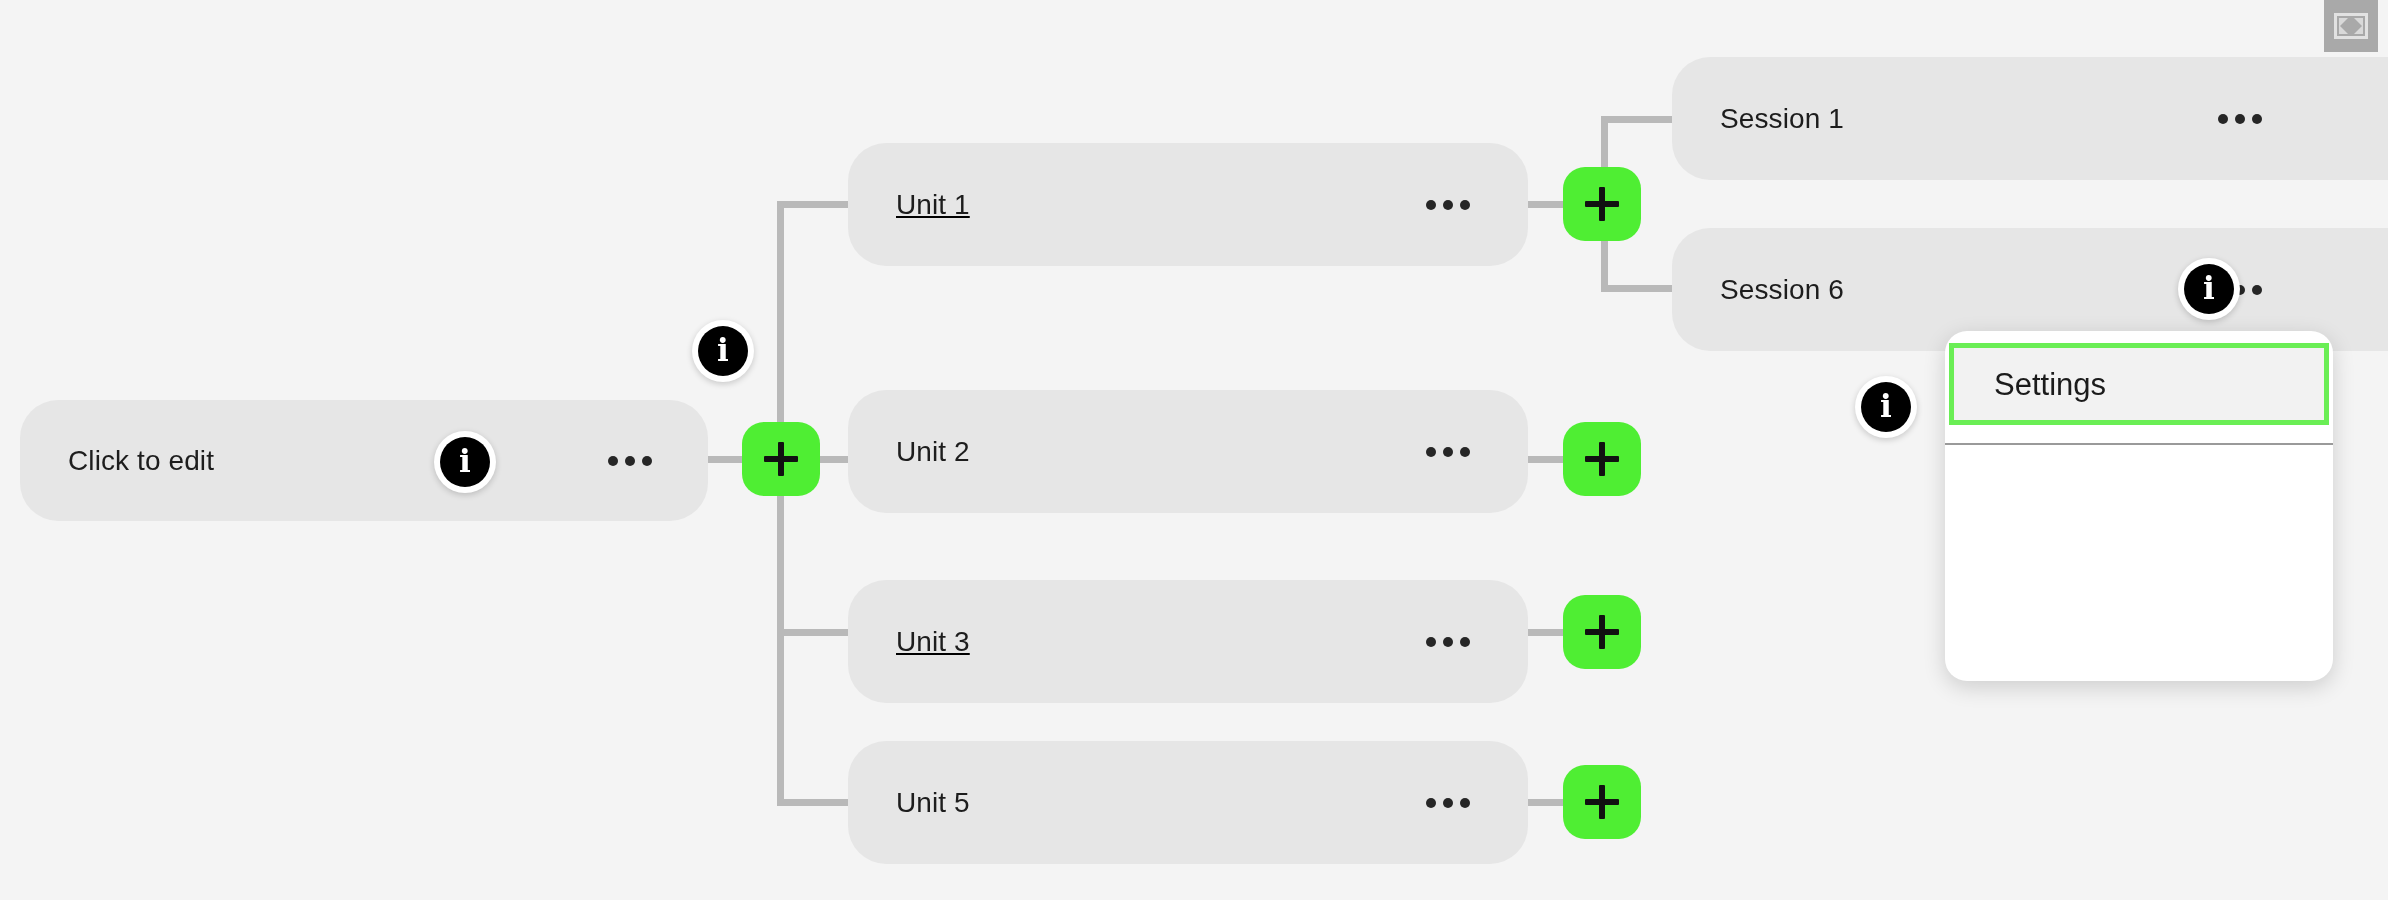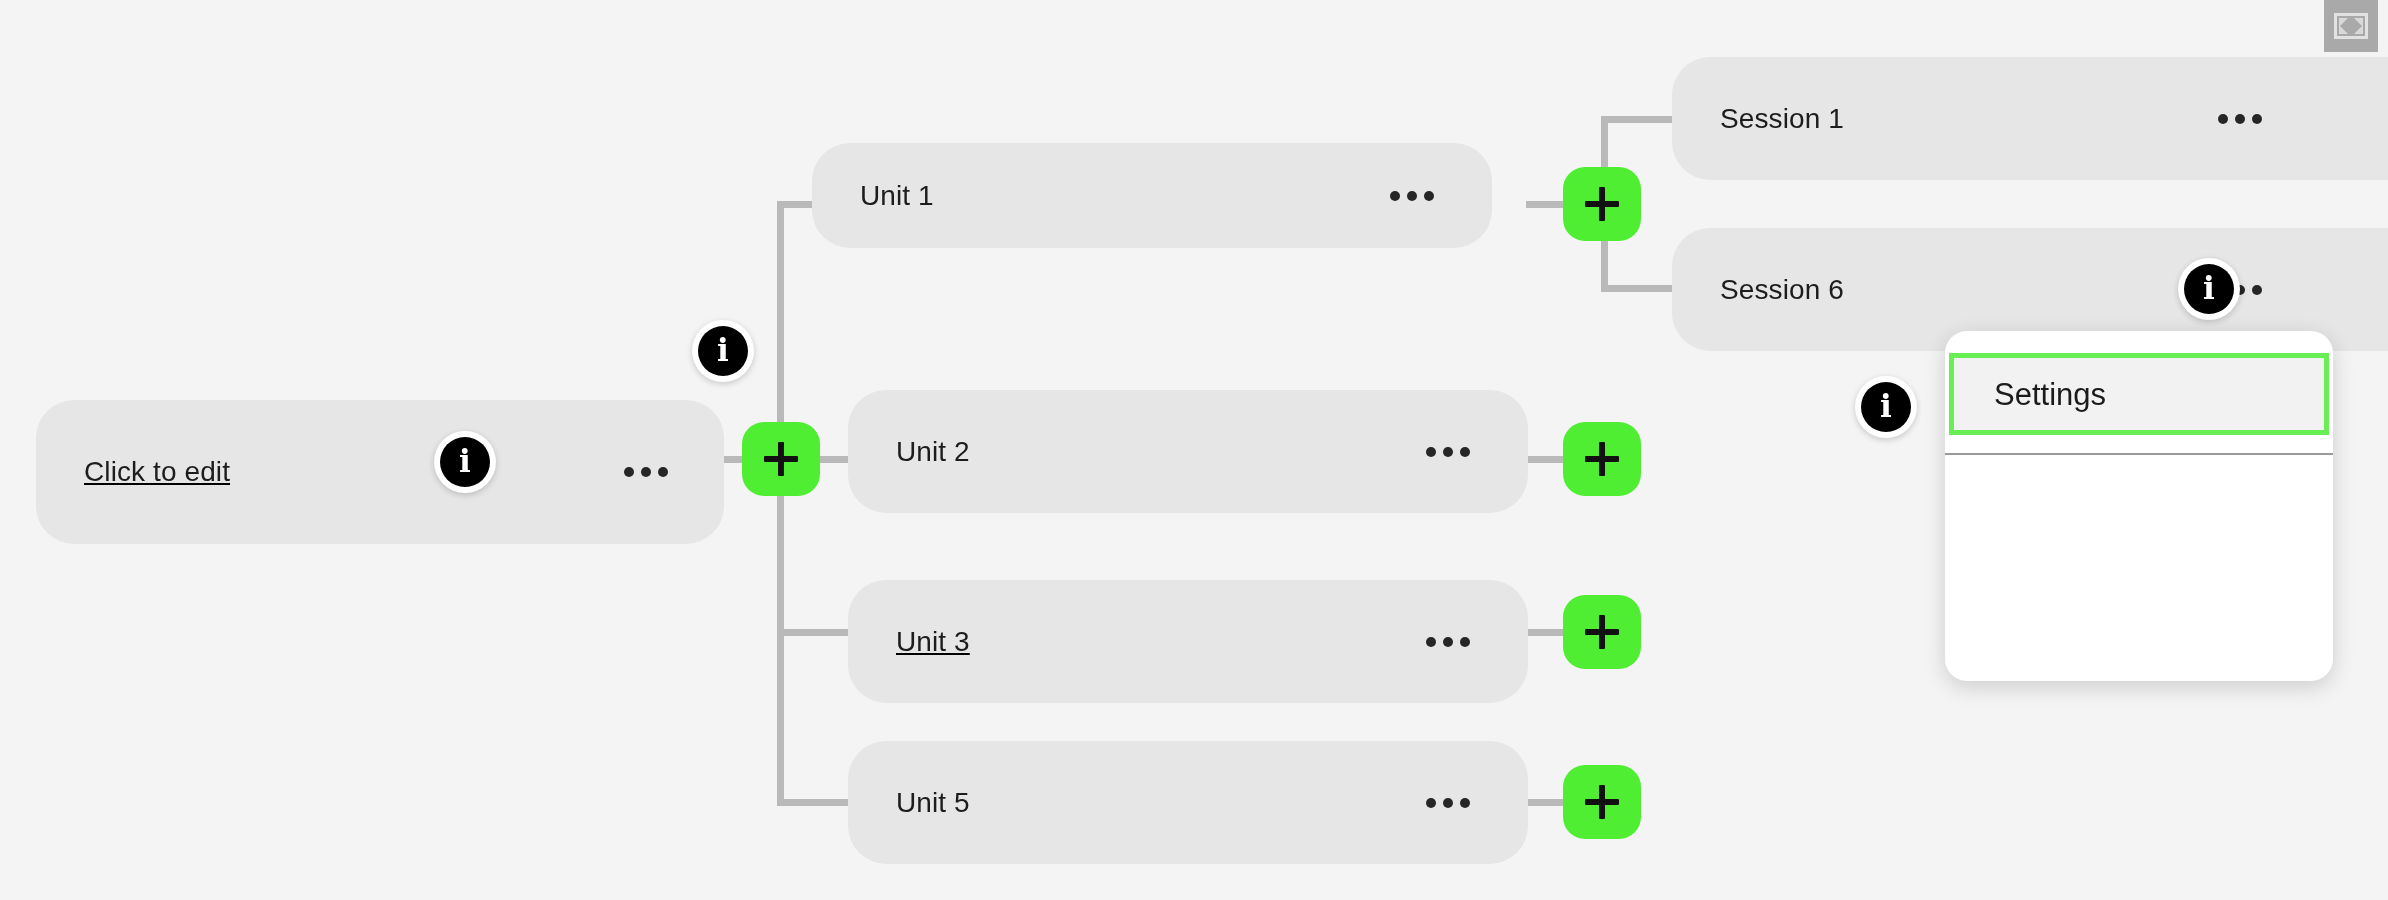--- a/index.html
+++ b/index.html
@@ -193,21 +193,21 @@
 
   <div class="conn" style="left:1526px; top:201px; width:46px; height:7px;"></div>
   <div class="conn" style="left:1526px; top:456px; width:46px; height:7px;"></div>
   <div class="conn" style="left:1526px; top:629px; width:46px; height:7px;"></div>
   <div class="conn" style="left:1526px; top:799px; width:46px; height:7px;"></div>
 
   <div class="conn" style="left:1601px; top:116px; width:7px; height:176px;"></div>
   <div class="conn" style="left:1601px; top:116px; width:80px; height:7px;"></div>
   <div class="conn" style="left:1601px; top:285px; width:80px; height:7px;"></div>
 
-  <div class="node" style="left:36px; top:400px; width:688px; height:144px;text-decoration:underline;">
+  <div class="node" style="left:20px; top:400px; width:688px; height:121px;">
     <span class="node-label">Click to edit</span>
     <span class="node-spacer"></span>
     <span class="kebab" style="margin-right:46px;">
       <i></i>
       <i></i>
       <i></i>
     </span>
   </div>
 
   <div class="info-badge" style="left:434px; top:431px;">
@@ -216,21 +216,21 @@
 
   <div class="plus" style="left:742px; top:422px; width:78px; height:74px;">
     <span class="bar-h"></span>
     <span class="bar-v"></span>
   </div>
 
   <div class="info-badge" style="left:692px; top:320px;">
     <span class="disc">i</span>
   </div>
 
-  <div class="node" style="left:812px; top:143px; width:680px; height:105px;">
+  <div class="node" style="left:848px; top:143px; width:680px; height:123px;text-decoration:underline;">
     <span class="node-label">Unit 1</span>
     <span class="node-spacer"></span>
     <span class="kebab" style="margin-right:48px;">
       <i></i>
       <i></i>
       <i></i>
     </span>
   </div>
 
   <div class="node" style="left:848px; top:390px; width:680px; height:123px;">
@@ -302,21 +302,21 @@
 
   <div class="info-badge" style="left:2178px; top:258px;">
     <span class="disc">i</span>
   </div>
 
   <div class="info-badge" style="left:1855px; top:376px;">
     <span class="disc">i</span>
   </div>
 
   <div id="context-menu" style="left:1945px; top:331px; width:388px; height:350px;">
-    <div class="menu-item selected" style="height:82px; margin-top:14px;">
+    <div class="menu-item selected" style="height:82px; margin-top:4px;">
       <span>Settings</span>
     </div>
     <div style="height:18px;"></div>
     <div class="menu-divider"></div>
   </div>
 
   <div id="fullscreen-btn" style="left:2324px; top:0px; width:54px; height:52px;">
     <span class="frame">
       <span class="a1"></span>
       <span class="a2"></span>

